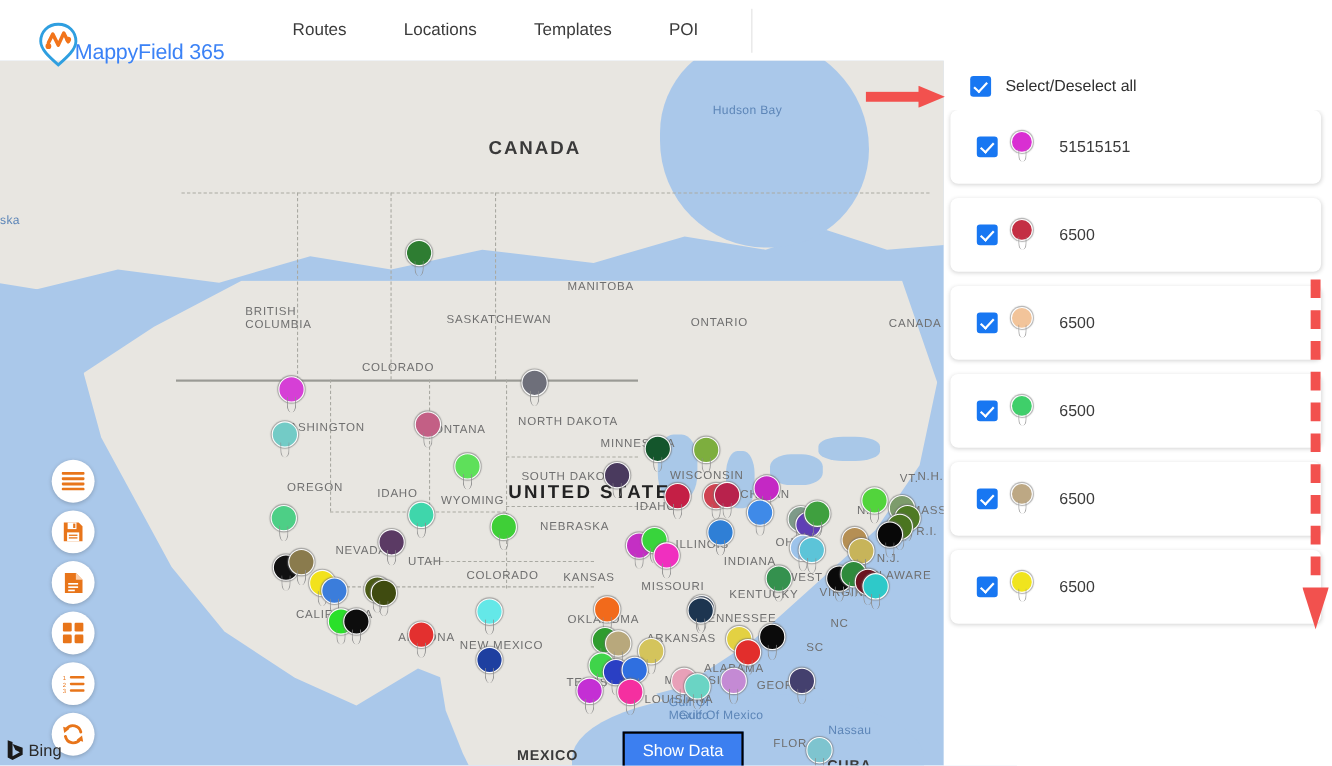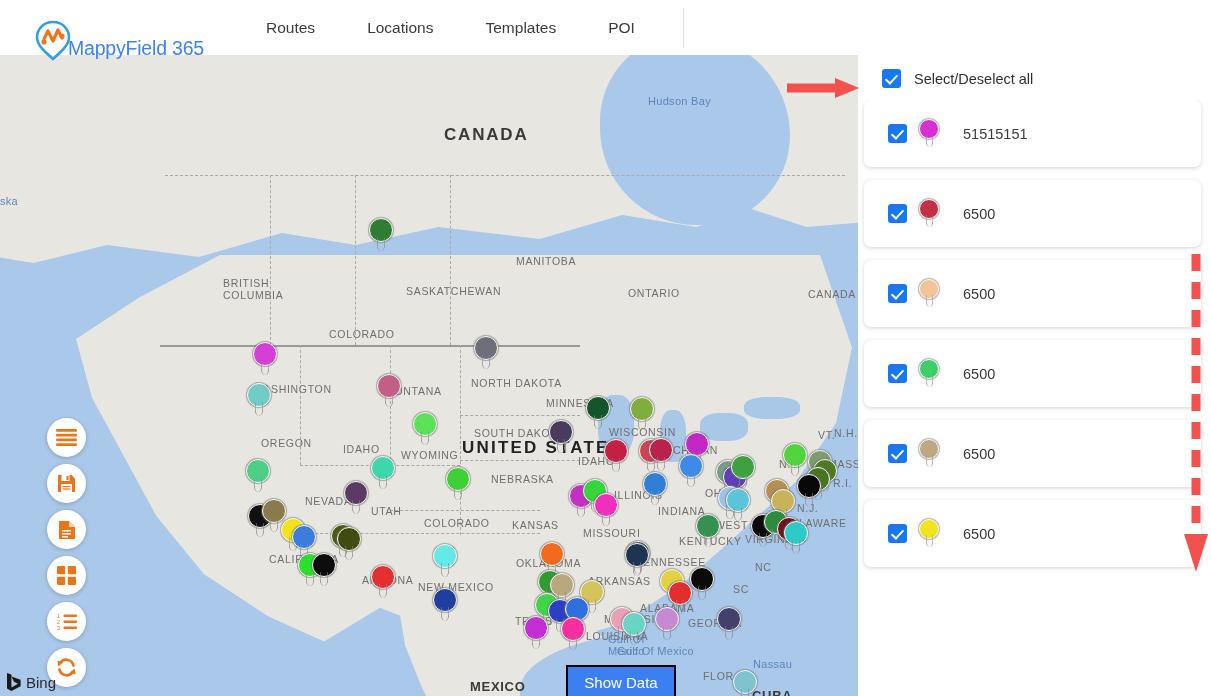--- a/index.html
+++ b/index.html
@@ -316,21 +316,21 @@
         <div class="maplabel state" style="left: 491px; top: 418px;">NEBRASKA</div>
         <div class="maplabel state" style="left: 512px; top: 464px;">KANSAS</div>
         <div class="maplabel state" style="left: 546px; top: 342px;">MINNESOTA</div>
         <div class="maplabel state" style="left: 578px; top: 400px;">IDAHO</div>
         <div class="maplabel state" style="left: 583px; top: 472px;">MISSOURI</div>
         <div class="maplabel state" style="left: 609px; top: 371px;">WISCONSIN</div>
         <div class="maplabel state" style="left: 614px; top: 434px;">ILLINOIS</div>
         <div class="maplabel state" style="left: 660px; top: 389px;">MICHIGAN</div>
         <div class="maplabel state" style="left: 658px; top: 450px;">INDIANA</div>
         <div class="maplabel state" style="left: 705px; top: 432px;">OHIO</div>
-        <div class="maplabel state" style="left: 663px; top: 480px; margin-left: 16px;">KENTUCKY</div>
+        <div class="maplabel state" style="left: 663px; top: 480px;">KENTUCKY</div>
         <div class="maplabel state" style="left: 636px; top: 501px;">TENNESSEE</div>
         <div class="maplabel state" style="left: 588px; top: 520px;">ARKANSAS</div>
         <div class="maplabel state" style="left: 586px; top: 575px;">LOUISIANA</div>
         <div class="maplabel state" style="left: 640px; top: 547px;">ALABAMA</div>
         <div class="maplabel state" style="left: 688px; top: 562px;">GEORGIA</div>
         <div class="maplabel state" style="left: 604px; top: 558px;">MISSISSIPPI</div>
         <div class="maplabel state" style="left: 515px; top: 560px;">TEXAS</div>
         <div class="maplabel state" style="left: 516px; top: 502px;">OKLAHOMA</div>
         <div class="maplabel state" style="left: 745px; top: 478px;">VIRGINIA</div>
         <div class="maplabel state" style="left: 715px; top: 464px;">WEST</div>

